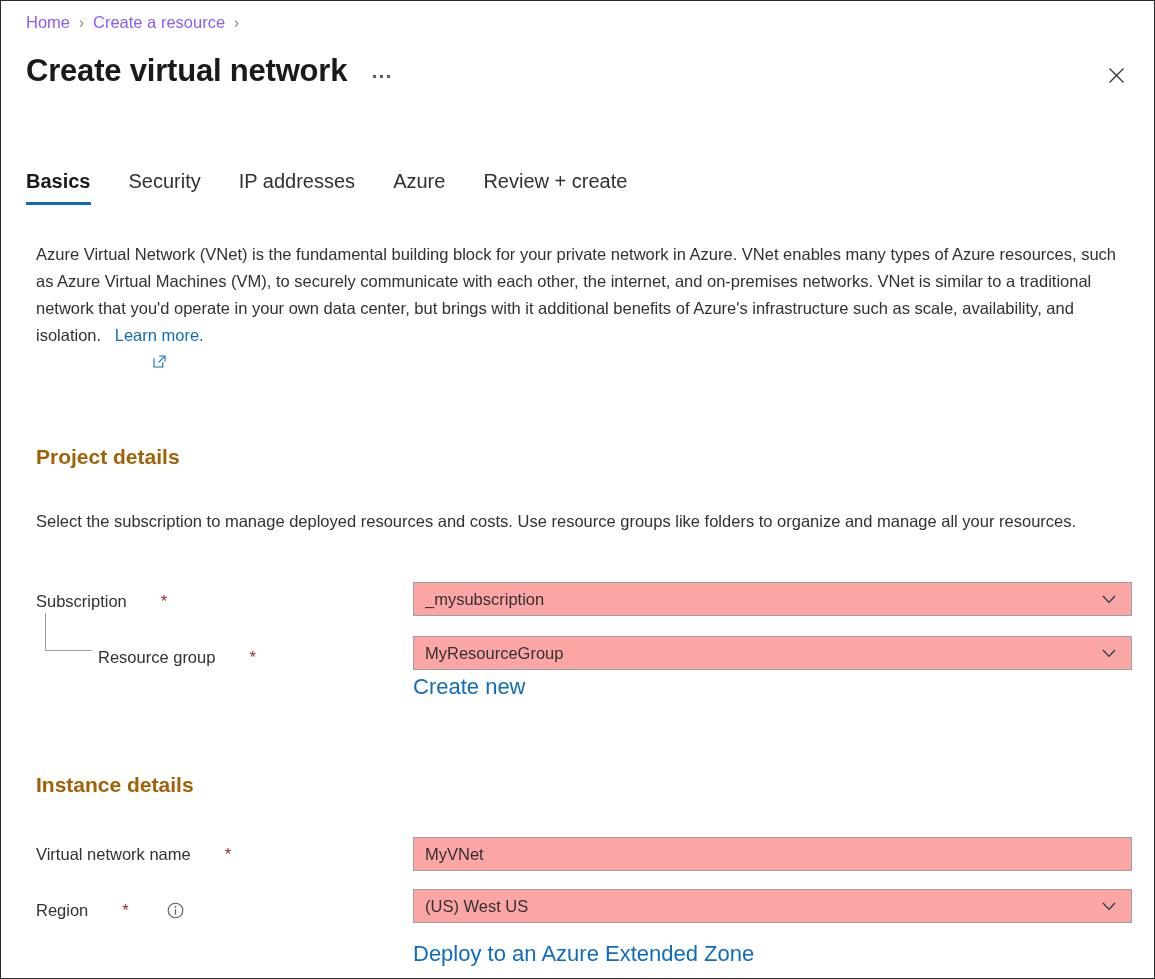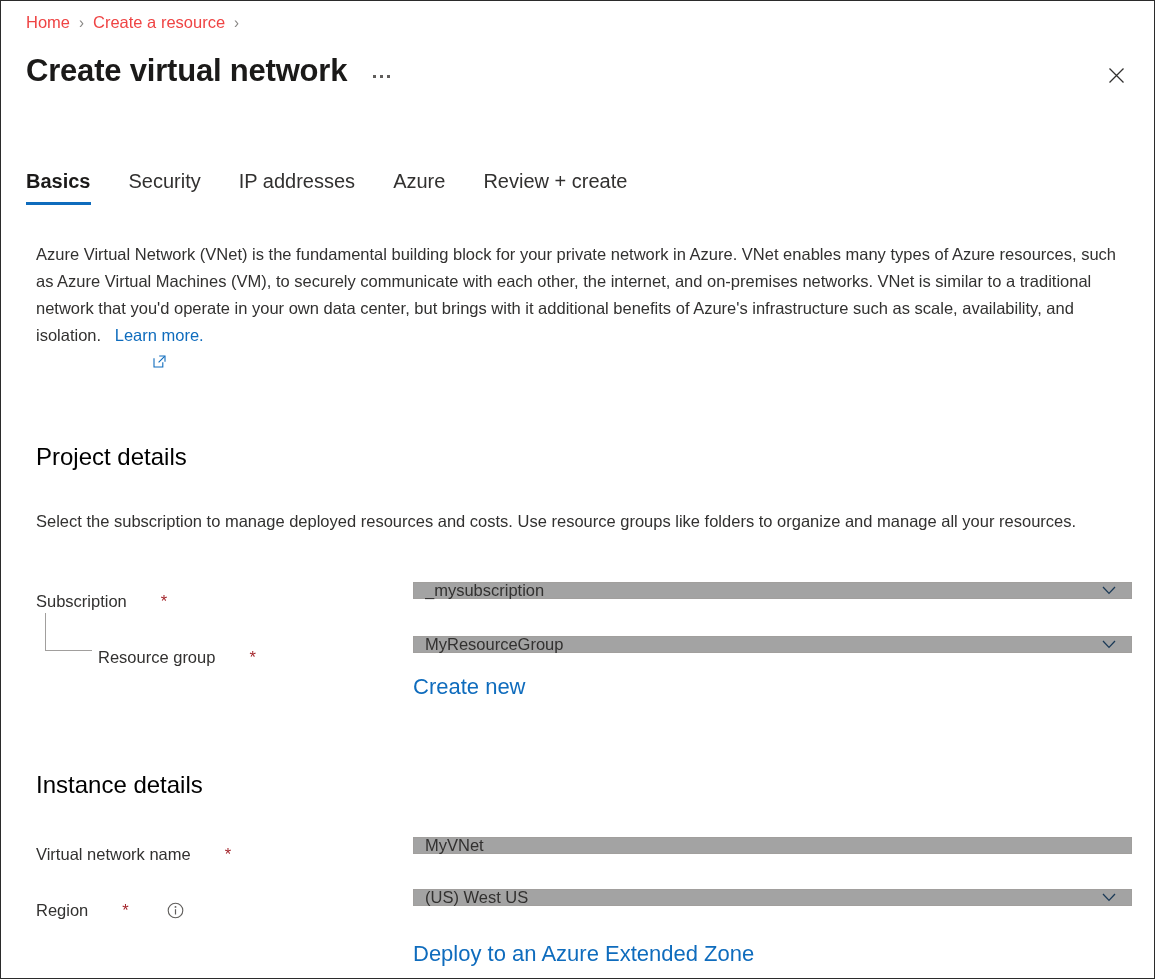--- a/index.html
+++ b/index.html
@@ -27,21 +27,21 @@
     position: absolute;
     left: 25px;
     top: 10px;
     display: flex;
     align-items: center;
     font-size: 16.5px;
     line-height: 22px;
     white-space: nowrap;
   }
   .crumb-link {
-    color: #ef4444;
+    color: #8b5cf6;
     cursor: pointer;
   }
   .crumb-sep {
     display: inline-block;
     margin: 0 9px;
     color: #8a8886;
     font-size: 15px;
     transform: scaleY(1.15);
   }
 
@@ -140,24 +140,24 @@
     margin-left: 9px;
     cursor: pointer;
     font-size: 16.5px;
     flex-direction: column;
   }
   .learn-more svg { display:block; margin-bottom: 2px; }
 
   .section-head {
     position: absolute;
     left: 35px;
-    font-size: 24px;
+    font-size: 21px;
     line-height: 28px;
-    font-weight: normal;
-    color: #000000;
+    font-weight: bold;
+    color: #a16207;
   }
   #project-details-head { top: 442px; }
   #instance-details-head { top: 770px; }
 
   .section-desc {
     position: absolute;
     left: 35px;
     top: 507px;
     width: 1090px;
     font-size: 16.5px;
@@ -205,24 +205,24 @@
     border-left: 1px solid #a19f9d;
     border-bottom: 1px solid #a19f9d;
     pointer-events: none;
   }
 
   
   .field {
     position: absolute;
     left: 412px;
     width: 719px;
-    height: 17px;
+    height: 34px;
     box-sizing: border-box;
     border: 1px solid #a19f9d;
-    background: #a3a3a3;
+    background: #fca5a5;
     display: flex;
     align-items: center;
     padding: 0 10px 0 11px;
     font-size: 16.5px;
     color: #323130;
     cursor: pointer;
   }
   .field .value {
     flex: 1;
     white-space: nowrap;

